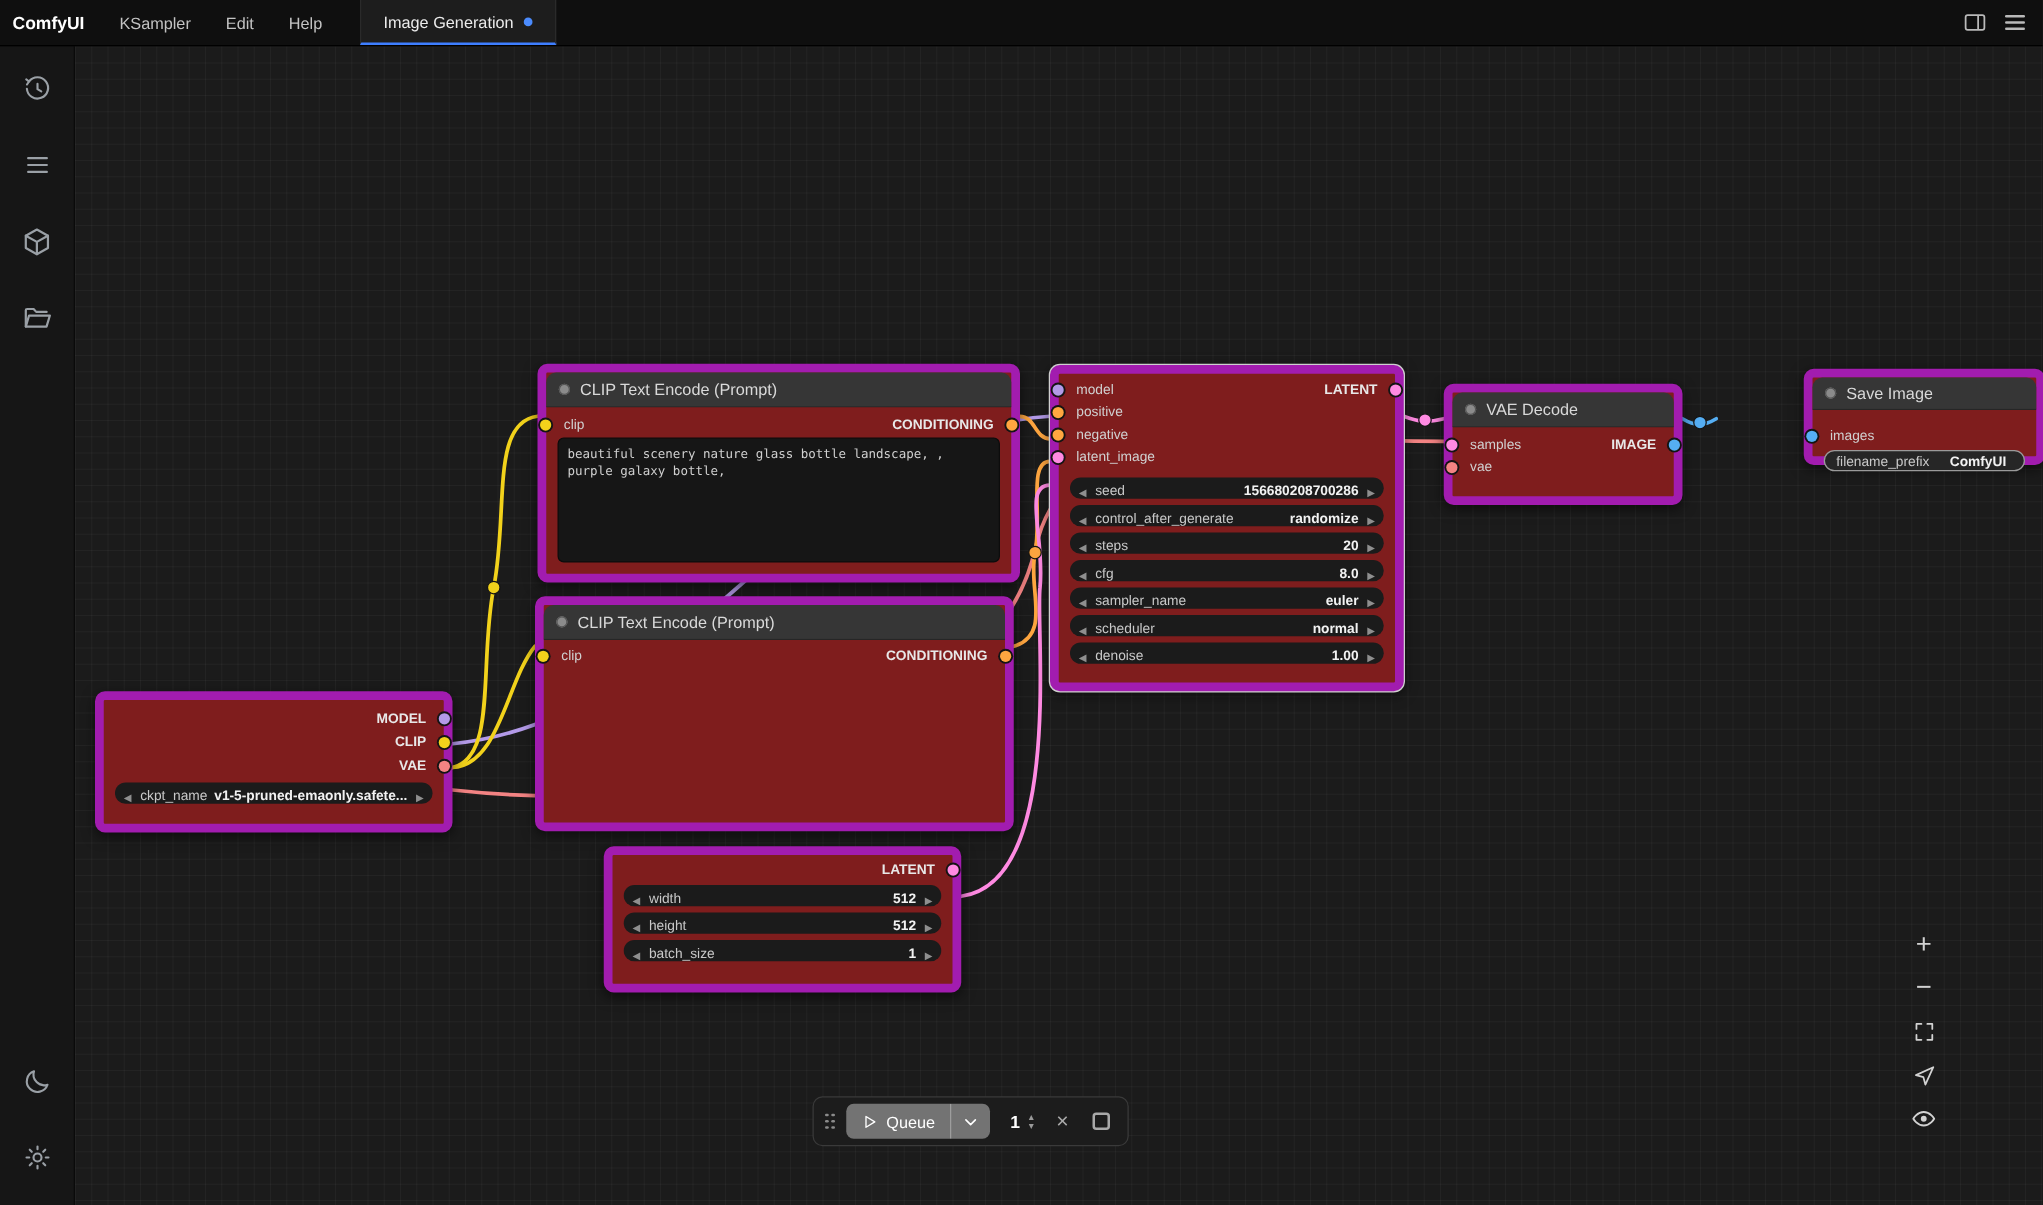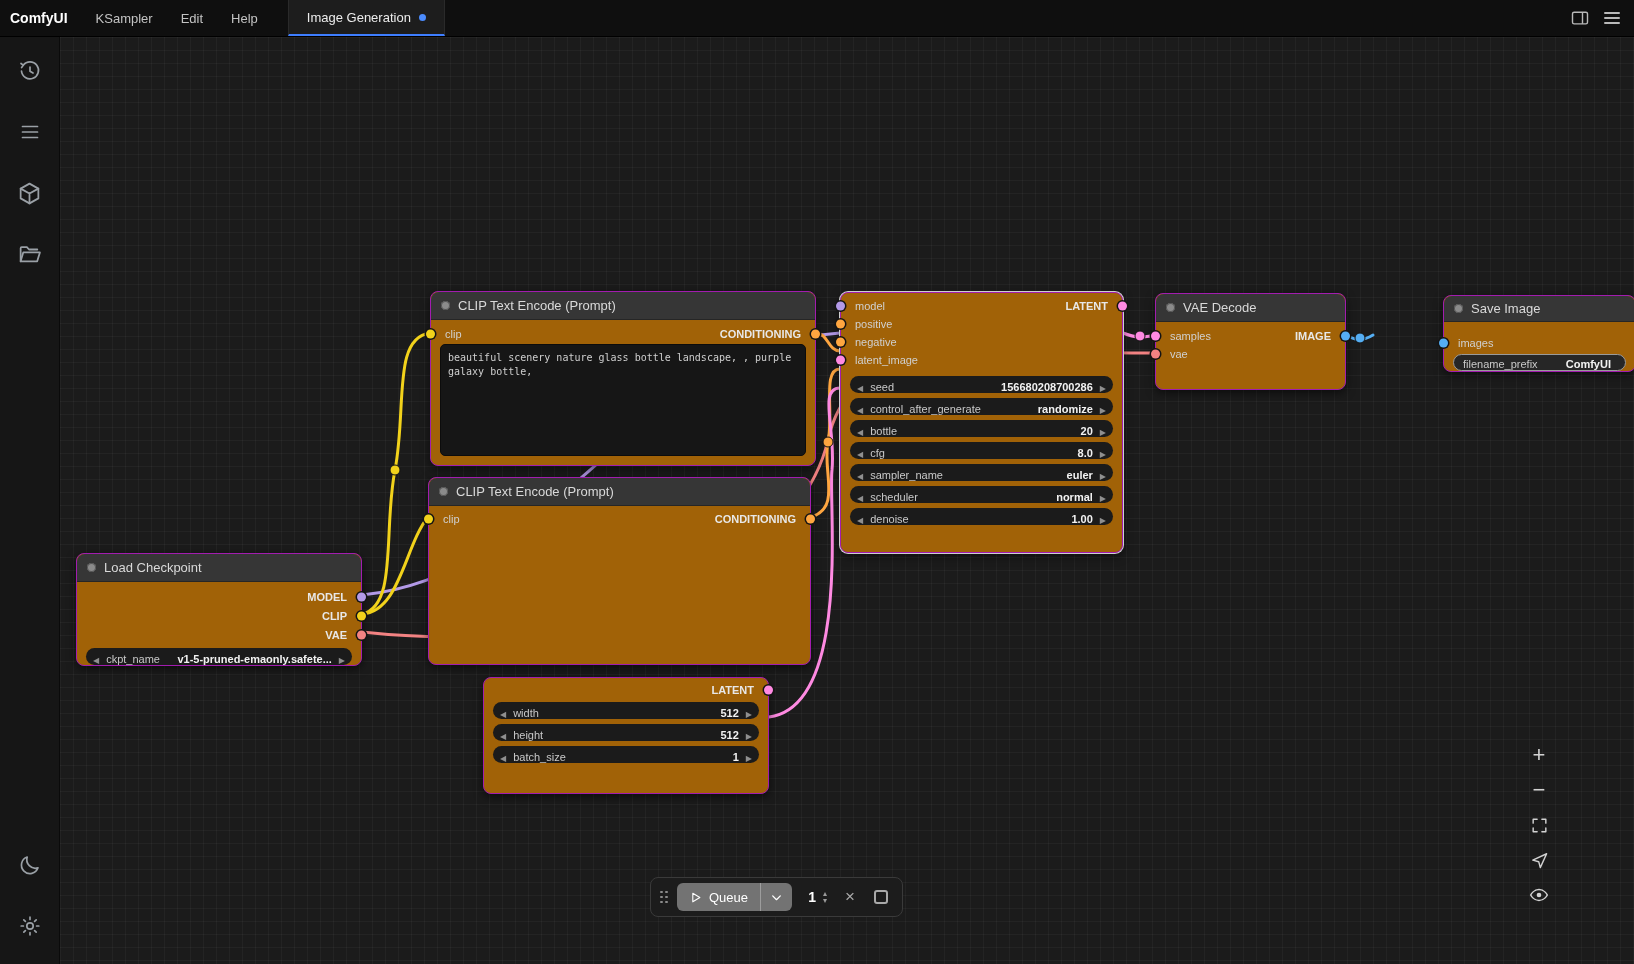--- a/index.html
+++ b/index.html
@@ -29,21 +29,21 @@
 
   
   .canvas { position:absolute; left:60px; top:37px; right:0; bottom:0; background-color:#1b1b1b;
     background-image:linear-gradient(rgba(255,255,255,0.035) 1px, transparent 1px),
                      linear-gradient(90deg, rgba(255,255,255,0.035) 1px, transparent 1px);
     background-size:13px 13px; z-index:0; }
   svg.wires { position:absolute; left:0; top:0; width:1634px; height:964px; z-index:1; pointer-events:none; }
   .wire { fill:none; stroke-width:3; stroke-linecap:round; }
 
   
-  .node { position:absolute; background:#a16207; border:1px solid #a21caf; border-radius:8px;
+  .node { position:absolute; background:#7f1d1d; border:7px solid #a21caf; border-radius:8px;
     box-shadow:0 3px 10px rgba(0,0,0,.55); z-index:2; color:#d6d6d6; }
   .node.selected { box-shadow:0 0 0 1px #cfcfcf, 0 3px 10px rgba(0,0,0,.55); }
   .node-header { height:28px; display:flex; align-items:center; gap:8px; padding:0 10px;
     background:#363636; border-radius:8px 8px 0 0; border-bottom:1px solid #262626; cursor:move; }
   .collapse-dot { width:9px; height:9px; border-radius:50%; background:#8b8b8b; box-shadow:inset 0 0 0 1px #555; flex:0 0 auto; }
   .node-title { font-size:13px; color:#d9d9d9; white-space:nowrap; overflow:hidden; }
   .port-row { position:relative; height:18px; display:flex; align-items:center; font-size:11px; padding:0 14px; }
   .port-row .in-label { color:#d0d0d0; }
   .port-row .out-label { margin-left:auto; color:#e8e8e8; font-weight:bold; }
   .pdot { position:absolute; top:50%; width:9px; height:9px; border-radius:50%; transform:translateY(-50%);
@@ -195,24 +195,20 @@
   </div>
   <div class="port-row" style="margin-top:4px">
     <span class="pdot in c-clip"></span>
     <span class="in-label">clip</span>
     <span class="out-label">CONDITIONING</span>
     <span class="pdot out c-cond"></span>
   </div>
 </div>
 
 <div class="node" style="left:76px; top:553px; width:286px; height:113px;">
-  <div class="node-header">
-    <span class="collapse-dot"></span>
-    <span class="node-title">Load Checkpoint</span>
-  </div>
   <div class="port-row" style="margin-top:5px; height:19px">
     <span class="out-label">MODEL</span>
     <span class="pdot out c-model"></span>
   </div>
   <div class="port-row" style="height:19px">
     <span class="out-label">CLIP</span>
     <span class="pdot out c-clip"></span>
   </div>
   <div class="port-row" style="height:19px">
     <span class="out-label">VAE</span>
@@ -277,21 +273,21 @@
     <span class="wr"></span>
   </div>
   <div class="widget">
     <span class="wl"></span>
     <span class="wlabel">control_after_generate</span>
     <span class="wvalue">randomize</span>
     <span class="wr"></span>
   </div>
   <div class="widget">
     <span class="wl"></span>
-    <span class="wlabel">bottle</span>
+    <span class="wlabel">steps</span>
     <span class="wvalue">20</span>
     <span class="wr"></span>
   </div>
   <div class="widget">
     <span class="wl"></span>
     <span class="wlabel">cfg</span>
     <span class="wvalue">8.0</span>
     <span class="wr"></span>
   </div>
   <div class="widget">
@@ -307,21 +303,21 @@
     <span class="wr"></span>
   </div>
   <div class="widget">
     <span class="wl"></span>
     <span class="wlabel">denoise</span>
     <span class="wvalue">1.00</span>
     <span class="wr"></span>
   </div>
 </div>
 
-<div class="node" style="left:1155px; top:293px; width:191px; height:97px;">
+<div class="node" style="left:1155px; top:307px; width:191px; height:97px;">
   <div class="node-header">
     <span class="collapse-dot"></span>
     <span class="node-title">VAE Decode</span>
   </div>
   <div class="port-row" style="margin-top:5px">
     <span class="pdot in c-latent"></span>
     <span class="in-label">samples</span>
     <span class="out-label">IMAGE</span>
     <span class="pdot out c-image"></span>
   </div>

